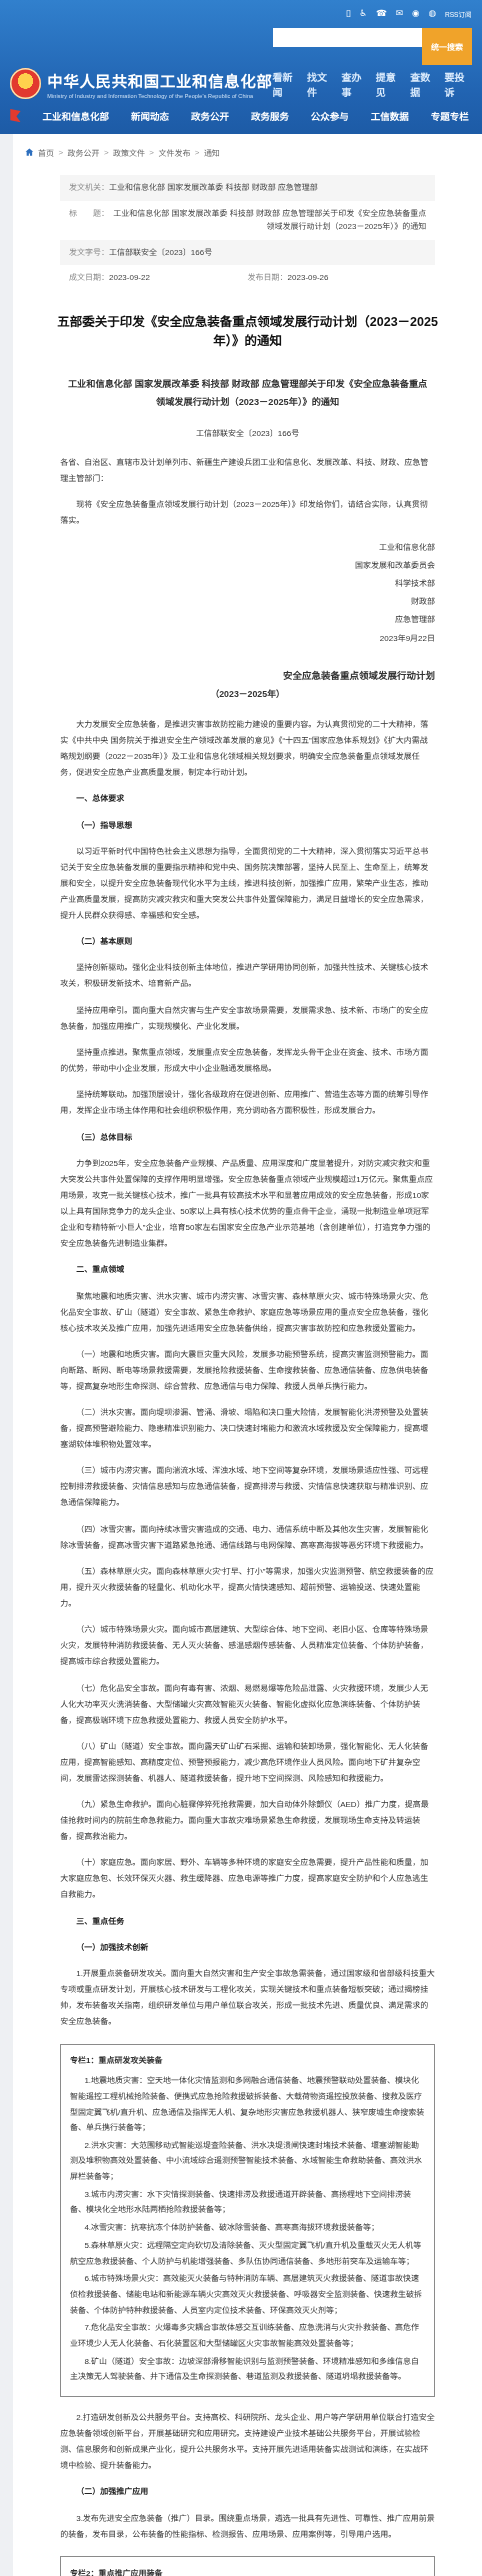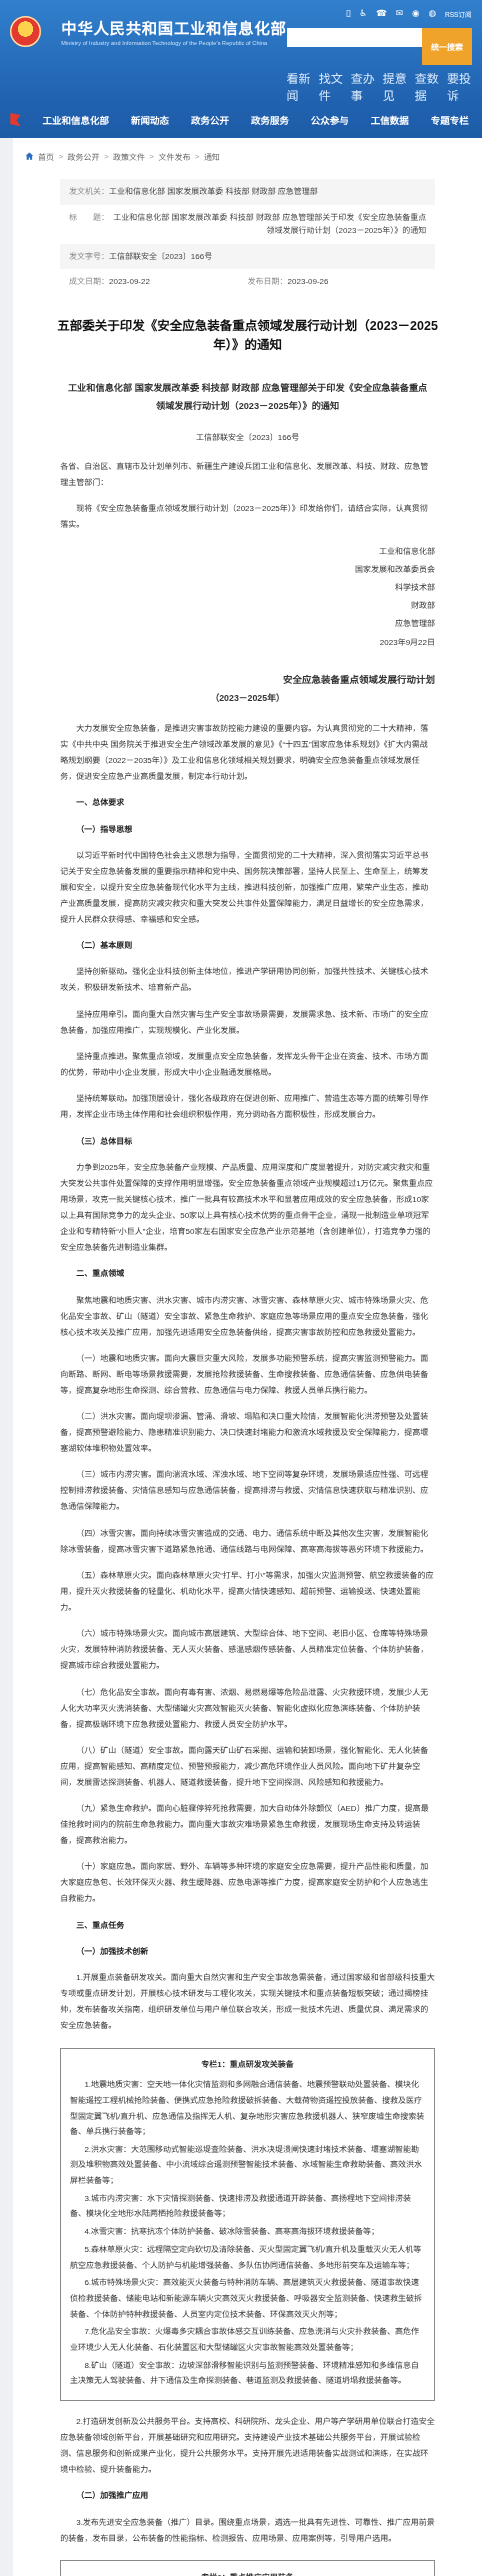--- a/index.html
+++ b/index.html
@@ -1,34 +1,34 @@
 <!DOCTYPE html>
 <html lang="zh-CN" style="font-size:11.7px"><head>
 <meta charset="utf-8">
 <style>
   html,body{margin:0;padding:0;}
   body{width:482px;background:#eef0f3;font-family:"Liberation Sans","DejaVu Sans",sans-serif;color:#333;}
   
   header{background:linear-gradient(180deg,#3180cd 0%,#2163b1 70%,#1d5ba6 100%);padding:5.9px 10.3px 0 10.3px;}
   .hdr-top{display:flex;justify-content:space-between;}
-  .hdr-left{display:flex;align-items:flex-start;gap:20px;margin-top:10.3px;}
+  .hdr-left{display:flex;align-items:flex-end;gap:6px;margin-top:10.3px;}
   .emblem{width:31px;height:31px;border-radius:50%;flex:0 0 auto;
     background:radial-gradient(circle at 50% 42%, #ffd24d 0 32%, #e23a2f 33% 100%);
     box-shadow:0 0 0 1.5px #f8e7b0 inset;}
   .site-title{font-size:15.4px;font-weight:bold;color:#fff;letter-spacing:0.7px;white-space:nowrap;}
   .site-subtitle{font-size:5.5px;color:#cfe3f7;margin-top:2.2px;letter-spacing:0.1px;}
   .hdr-right{display:flex;flex-direction:column;align-items:flex-end;width:200px;}
   .icon-row{display:flex;gap:8.8px;align-items:center;color:#fff;font-size:8.8px;height:16px;}
   .icon-row .glyph{font-size:8.8px;line-height:1;cursor:pointer;}
   .rss{font-size:6.6px;color:#fff;cursor:pointer;}
   .search-row{display:flex;margin-top:5.9px;width:100%;}
   .search-row input{flex:1;height:19px;border:none;outline:none;padding:0 5.9px;font-size:8px;}
   .search-row button{height:37px;border:none;background:#f0a32a;color:#fff;font-size:8px;padding:0 8.8px;cursor:pointer;font-weight:bold;white-space:nowrap;}
   .quick-links{display:flex;gap:7.3px;margin-top:4.4px;width:100%;}
-  .quick-links a{color:#d9eafc;font-size:12px;text-decoration:none;font-weight:normal;cursor:pointer;}
+  .quick-links a{color:#d9eafc;font-size:10px;text-decoration:none;font-weight:bold;cursor:pointer;}
   nav{display:flex;align-items:center;justify-content:space-between;padding:9.5px 2.9px 11px 0;}
   .ribbon{width:10.3px;height:13.2px;background:#e23a2f;clip-path:polygon(0 0,100% 15%,60% 55%,100% 100%,0 85%);flex:0 0 auto;}
   nav a{color:#fff;font-size:9.5px;font-weight:bold;text-decoration:none;cursor:pointer;white-space:nowrap;}
   
   .page{margin-left:13.2px;background:#fff;padding:8.8px 0 44px 0;min-height:2423px;box-sizing:border-box;}
   .breadcrumb{display:flex;align-items:center;gap:4.4px;font-size:8px;color:#666;padding:4.4px 11.7px 11.7px 11.7px;}
   .breadcrumb a{color:#666;text-decoration:none;cursor:pointer;}
   .breadcrumb .sep{color:#999;}
   .house{width:8.8px;height:8.8px;fill:#2d6fbe;}
   
@@ -47,21 +47,21 @@
   article p.center{text-align:center;text-indent:0;}
   article p.doc-title{font-weight:bold;font-size:9.2px;line-height:1.9;margin:14.7px 4.4px;}
   article p.doc-no{margin:13.2px 0;}
   article p.right-line{text-align:right;text-indent:0;margin:2.2px 0;}
   article p.plan-title{font-weight:bold;font-size:9.5px;margin:19px 0 1.5px 0;text-align:right;}
   article p.plan-sub{font-weight:bold;font-size:8.8px;margin:1.5px 0 13.2px 0;}
   article p.h1{font-weight:bold;color:#222;}
   article p.h2{font-weight:bold;color:#222;font-family:Liberation Mono, monospace;}
   .box{border:0.7px solid #8a8a8a;margin:13.2px 0;padding:5.9px 8.8px 8.8px 8.8px;}
   .box p{margin:2.2px 0;line-height:1.95;text-indent:1.8em;}
-  .box p.box-title{text-align:center;text-indent:0;font-weight:bold;margin:2.9px 0 4.4px 0;}
+  .box p.box-title{text-indent:0;font-weight:bold;margin:2.9px 0 4.4px 0;}
 </style>
 </head>
 <body>
 
 <header>
   <div class="hdr-top">
     <div class="hdr-left">
       <div class="emblem"></div>
       <div>
         <div class="site-title">中华人民共和国工业和信息化部</div>

